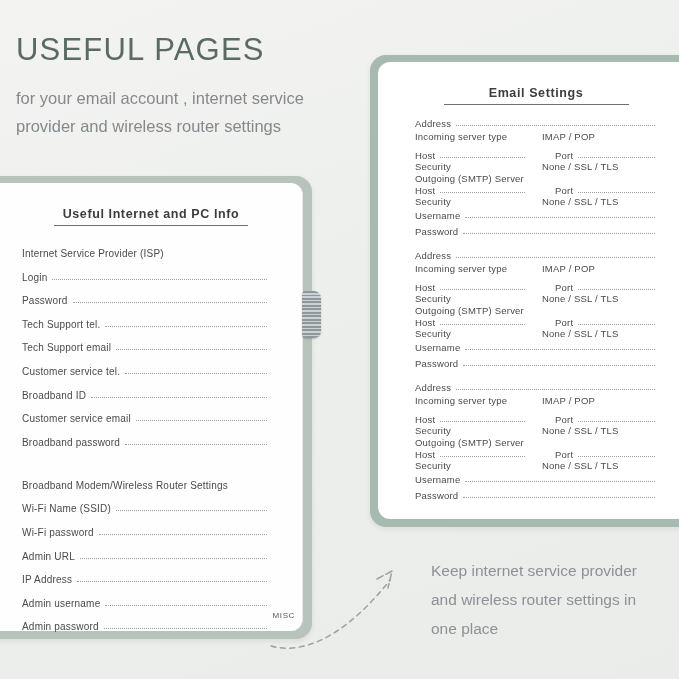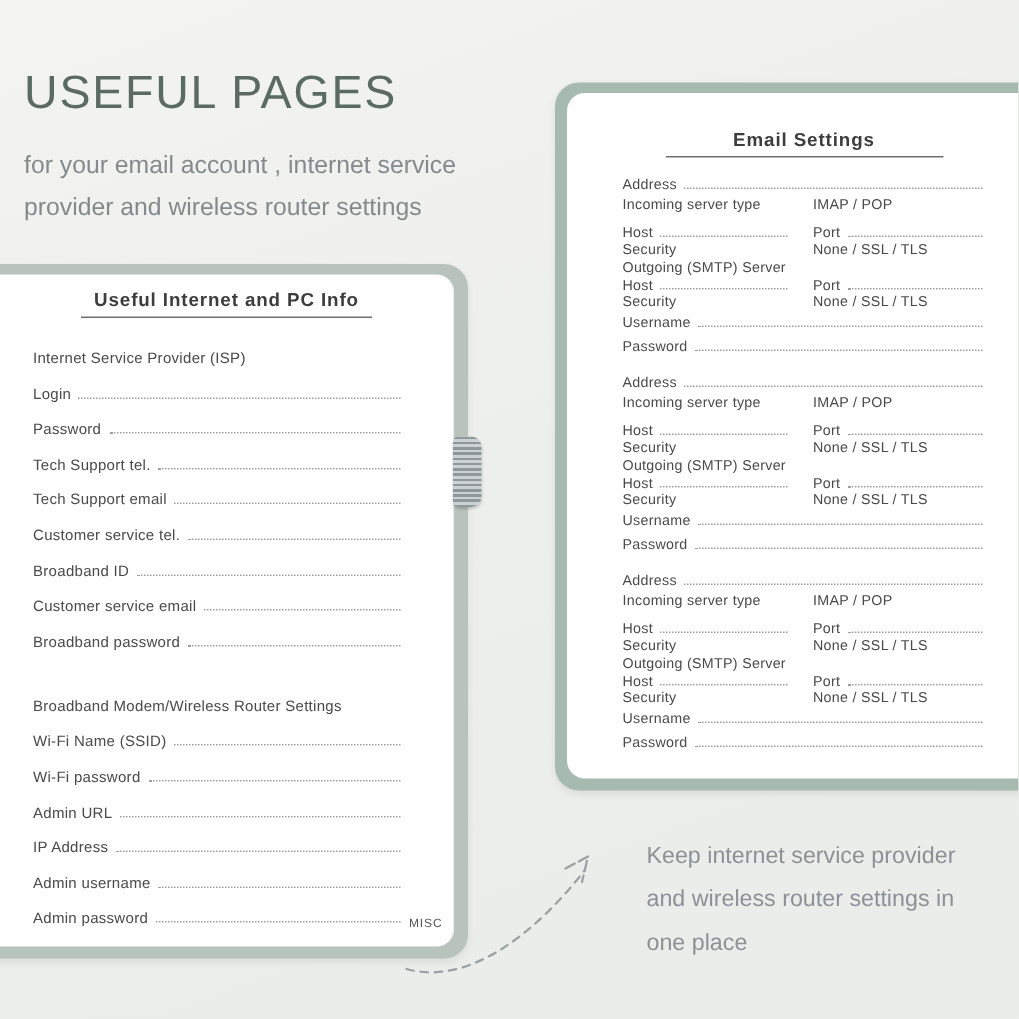--- a/index.html
+++ b/index.html
@@ -1,60 +1,60 @@
 <!DOCTYPE html>
 <html><head>
 <meta charset="utf-8">
 <style>
   html,body{margin:0;padding:0;background:#edefec;}
   .canvas{position:relative;width:679px;height:679px;overflow:hidden;
     background:linear-gradient(160deg,#f3f4f2 0%,#edefec 45%,#eaece9 100%);
     font-family:"Liberation Sans",sans-serif;}
 
   
-  .intro{position:absolute;left:16px;top:44px;width:330px;}
+  .intro{position:absolute;left:16px;top:32px;width:330px;}
   .intro-title{margin:0;font-size:31px;font-weight:500;letter-spacing:1.2px;color:#5b6b64;}
   .intro-sub{margin:16px 0 0;font-size:16.5px;line-height:28px;color:#84898b;font-weight:400;}
 
   
   .nb{position:absolute;box-shadow:0 2px 5px rgba(60,70,65,.10);}
   .nb-left{left:-20px;top:176px;width:332px;height:463px;background:#b7c3bb;border-radius:16px;}
   .nb-left .page{position:absolute;left:20px;top:7px;right:9px;bottom:8px;background:#fefefe;
     border-radius:0 12px 12px 0;border-right:1px solid #e7eae7;}
   .nb-right{left:370px;top:55px;width:330px;height:472px;background:#a7bab0;border-radius:16px;}
   .nb-right .page{position:absolute;left:8px;top:7px;right:0;bottom:8px;background:#ffffff;
     border-radius:12px 0 0 12px;}
 
   
   .pg-head{text-align:center;font-size:12.5px;font-weight:bold;color:#3d3d3d;letter-spacing:.6px;}
   .pg-head-line{border-bottom:1.2px solid #707070;margin:4px auto 0;}
   .lbl{white-space:nowrap;}
   .dots{flex:1;margin:0 2px 3px 5px;border-bottom:1.5px dotted #9e9e9e;}
 
   
-  .lp-head{margin-top:10px;}
+  .lp-head{margin-top:24px;}
   .lp-line{width:194px;}
   .lp-body{margin:11px 33px 0 22px;font-size:10px;color:#4a4a4a;letter-spacing:.2px;}
   .sec-label{height:22px;display:flex;align-items:flex-end;}
   .sec-router{margin-top:21px;}
   .f-row{height:23.6px;display:flex;align-items:flex-end;}
   .misc{position:absolute;right:7px;bottom:11px;font-size:8px;letter-spacing:.6px;color:#575757;}
 
   
   .rp-head{padding-top:17px;}
   .rp-line{width:185px;}
   .rp-body{margin:7px 0 0 37px;width:242px;font-size:9.5px;color:#4a4a4a;letter-spacing:.2px;}
   .blk{margin-top:9px;}
   .r-row{display:flex;align-items:flex-end;}
   .half{width:112px;display:flex;align-items:flex-end;margin-right:15px;}
   .rest{flex:1;display:flex;align-items:flex-end;}
   .rr-address{height:15px;}
   .rr-incoming{height:13px;}
   .rr-gap{height:7px;}
-  .rr-host{height:12px;}
+  .rr-host{height:12px;gap:13px;}
   .rr-sec{height:11px;}
   .rr-out{height:11.5px;}
   .rr-user{height:14.5px;}
   .rr-pass{height:16px;}
 
   
   .pen-loop{position:absolute;left:302px;top:291px;width:19px;height:47px;
     border-radius:4px 7px 7px 4px;
     background:repeating-linear-gradient(180deg,#8e979a 0px,#8e979a 1.7px,#ccd2d3 1.7px,#ccd2d3 3.5px);
     box-shadow:0 1px 2px rgba(0,0,0,.18);}

